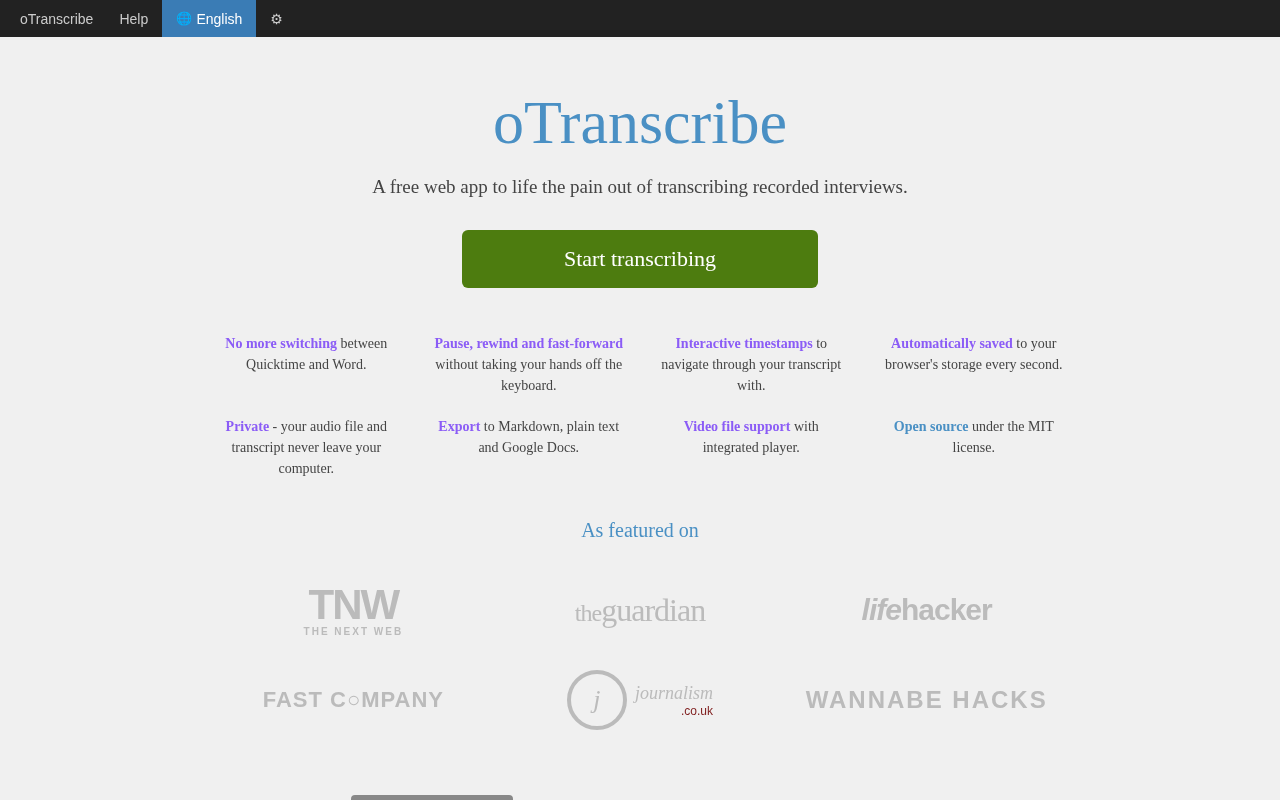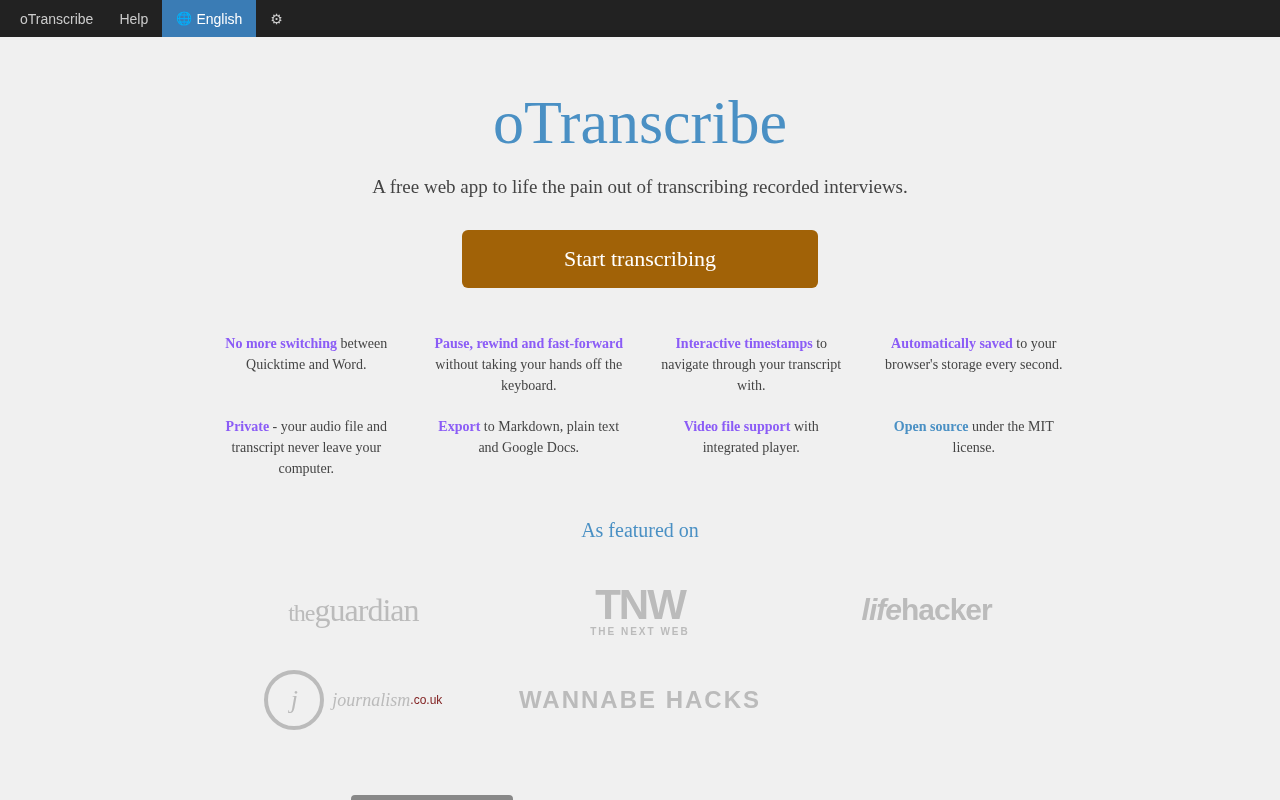--- a/index.html
+++ b/index.html
@@ -55,21 +55,21 @@
 
     .subtitle {
       font-size: 19px;
       color: #444;
       margin-bottom: 32px;
       font-family: Georgia, serif;
     }
 
     .start-btn {
       display: inline-block;
-      background: #a16207;
+      background: #4d7c0f;
       color: #fff;
       font-size: 22px;
       padding: 16px 80px;
       border-radius: 6px;
       border: none;
       cursor: pointer;
       font-family: Georgia, serif;
       margin-bottom: 45px;
       width: 356px;
     }
@@ -197,22 +197,22 @@
       display: flex;
       align-items: center;
       justify-content: center;
       font-size: 26px;
       color: #bbb;
       font-family: Georgia, serif;
       font-style: italic;
     }
     .logo-journalism .j-text {
       display: flex;
-      flex-direction: row;
-      align-items: center;
+      flex-direction: column;
+      align-items: flex-end;
     }
     .logo-journalism .j-main {
       font-size: 18px;
       color: #bbb;
       font-family: Georgia, serif;
       font-style: italic;
     }
     .logo-journalism .j-domain {
       font-size: 12px;
       color: #7f1d1d;
@@ -320,38 +320,41 @@
 
   </div>
 
   
   <div class="featured-section">
     <div class="featured-title">As featured on</div>
 
     <div class="logos-grid">
 
       <div class="logo-item">
-        <div class="logo-guardian">
-          <span class="guardian-the">the</span><span>guardian</span>
-        </div>
-      </div>
-
-      <div class="logo-item">
         <div class="logo-tnw">
           <div class="tnw-big">TNW</div>
           <div class="tnw-sub">THE NEXT WEB</div>
         </div>
       </div>
 
       <div class="logo-item">
+        <div class="logo-guardian">
+          <span class="guardian-the">the</span><span>guardian</span>
+        </div>
+      </div>
+
+      <div class="logo-item">
         <div class="logo-lifehacker">
           <span class="lh-bold">life</span><span>hacker</span>
         </div>
       </div>
 
+      <div class="logo-item">
+        <div class="logo-fastcompany">FAST C○MPANY</div>
+      </div>
 
       <div class="logo-item">
         <div class="logo-journalism">
           <div class="j-circle">j</div>
           <div class="j-text">
             <div class="j-main">journalism</div>
             <div class="j-domain">.co.uk</div>
           </div>
         </div>
       </div>

